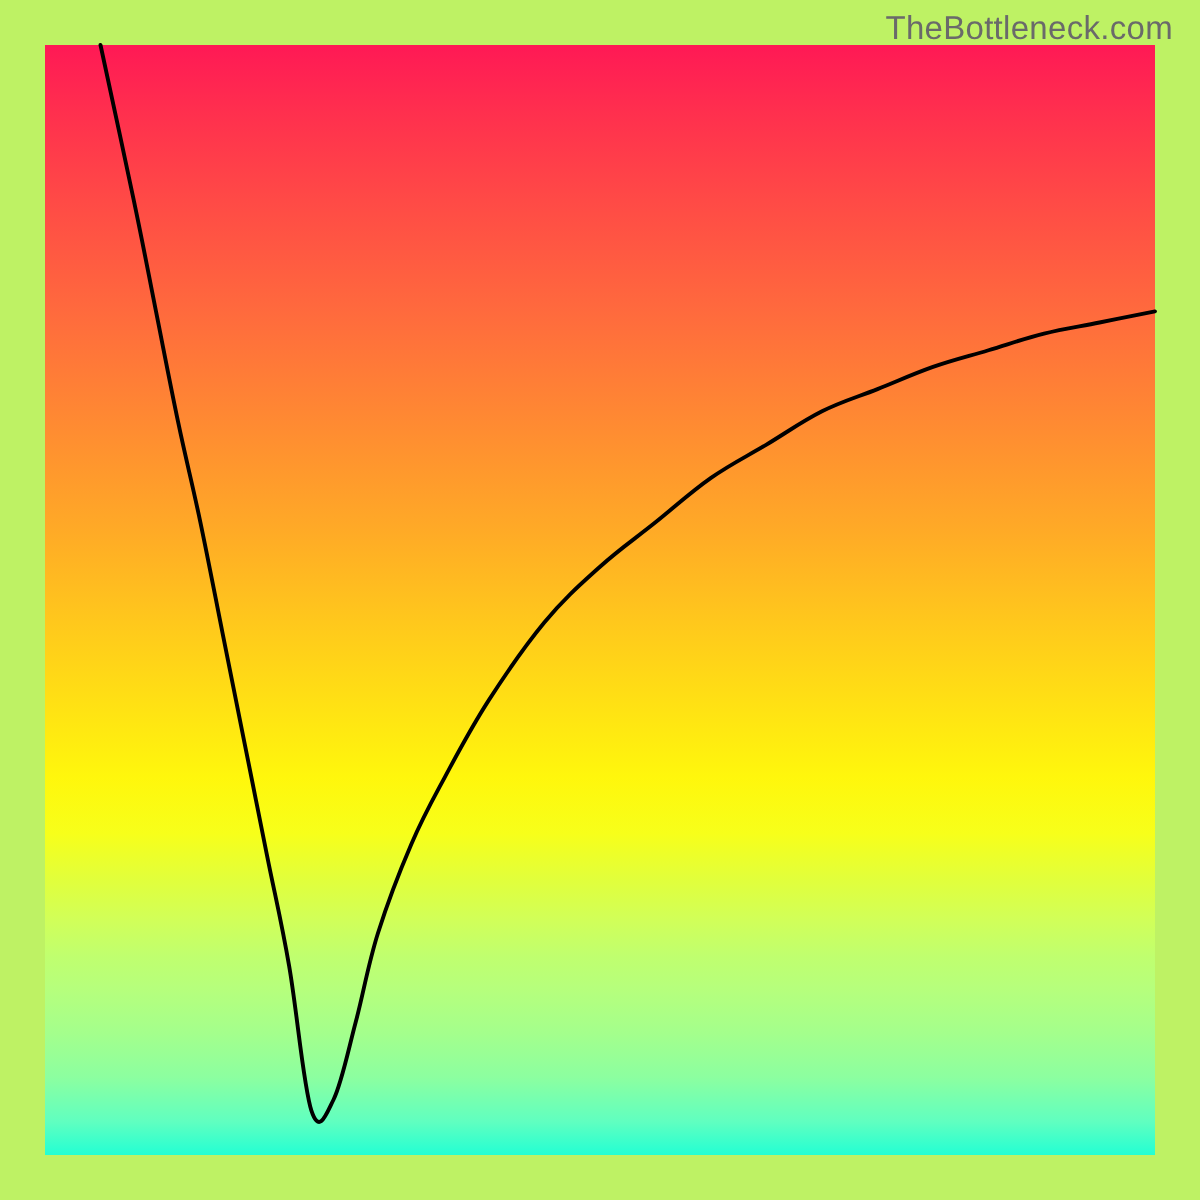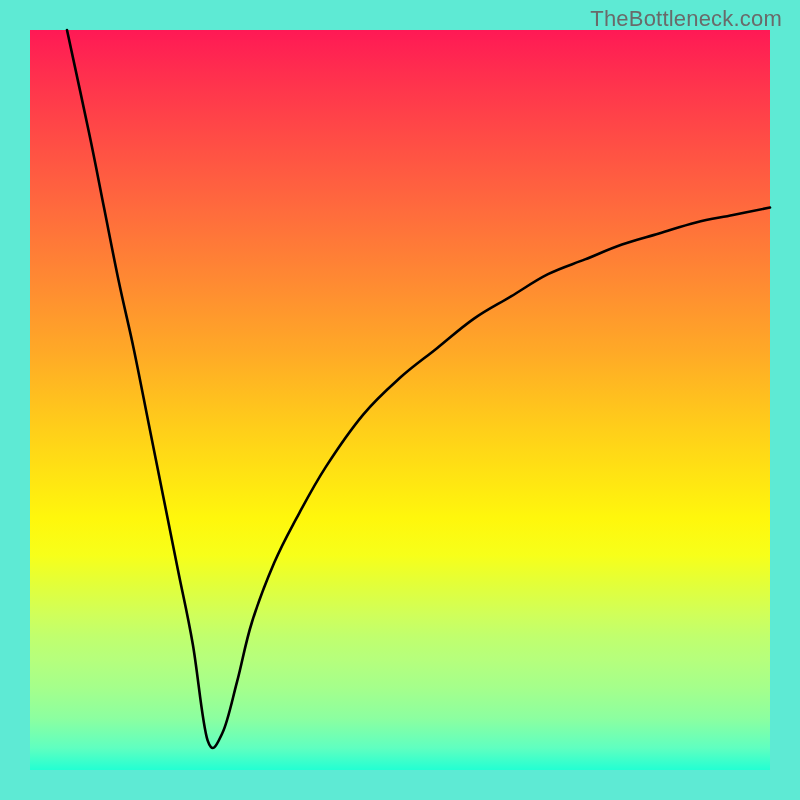--- a/index.html
+++ b/index.html
@@ -10,21 +10,21 @@
     overflow: hidden;
     background: #000;
     font-family: Arial, Helvetica, sans-serif;
   }
   .frame {
     position: absolute;
     top: 0;
     left: 0;
     width: 800px;
     height: 800px;
-    background: #5eead4;
+    background: #bef264;
   }
   .plot-area {
     position: absolute;
     top: 30px;
     left: 30px;
     width: 740px;
     height: 740px;
     
     background: linear-gradient(to bottom,
       #ff1955 0%,

